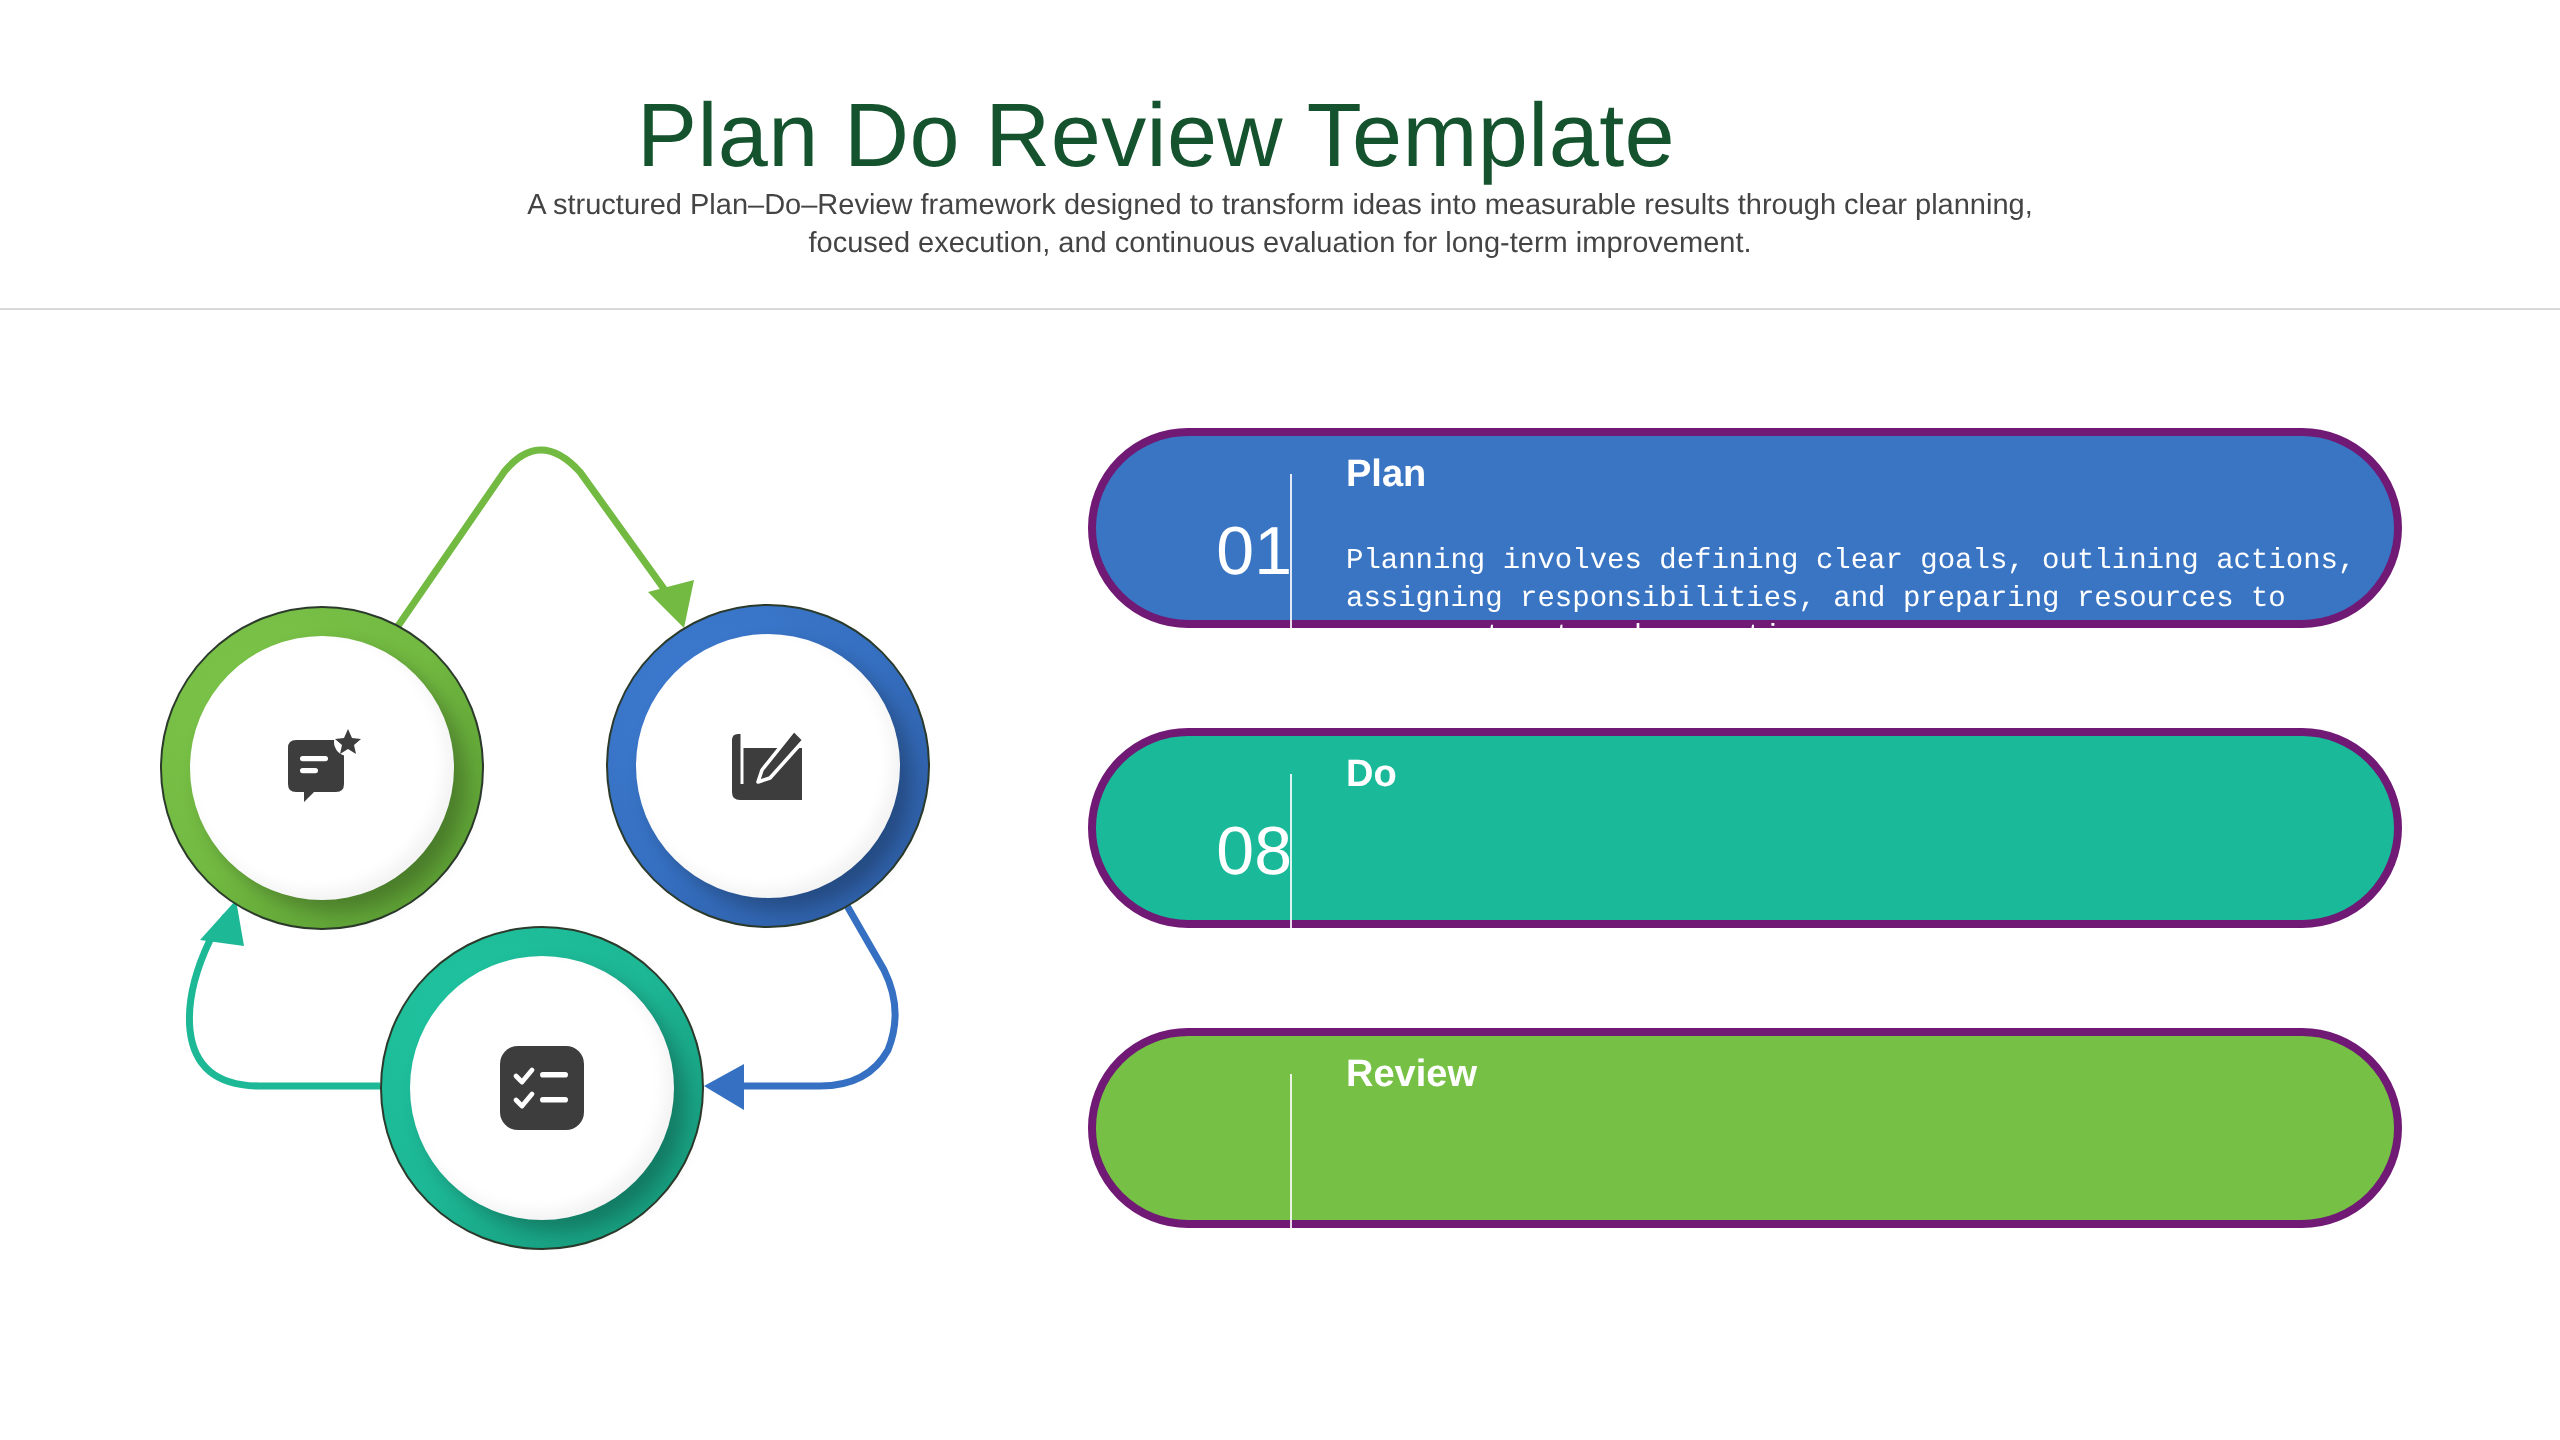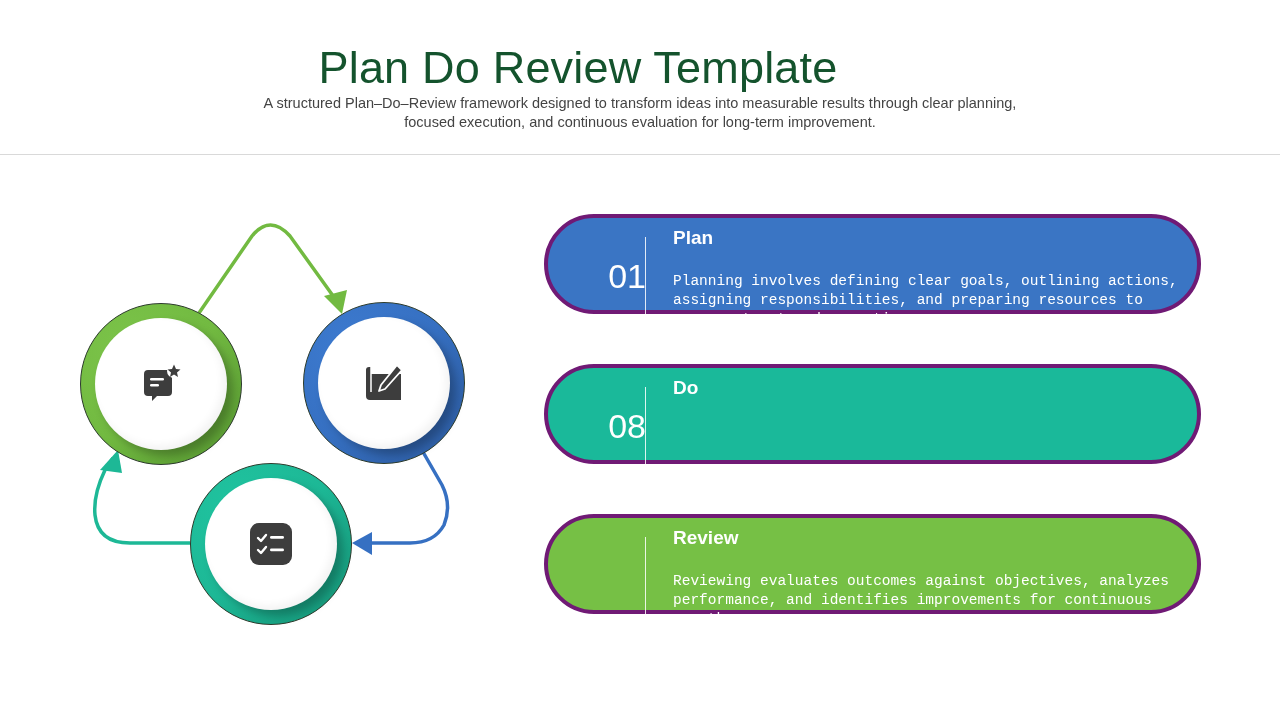--- a/index.html
+++ b/index.html
@@ -103,14 +103,13 @@
 
 <div class="card card-2">
   <div class="num">08</div>
   <div class="vline"></div>
   <div class="ctitle">Do</div>
 </div>
 
 <div class="card card-3">
   <div class="vline"></div>
   <div class="ctitle">Review</div>
-  <div class="cdesc">Reviewing evaluates outcomes against objectives, analyzes performance, and identifies improvements for continuous growth.</div>
 </div>
 
 </body></html>

